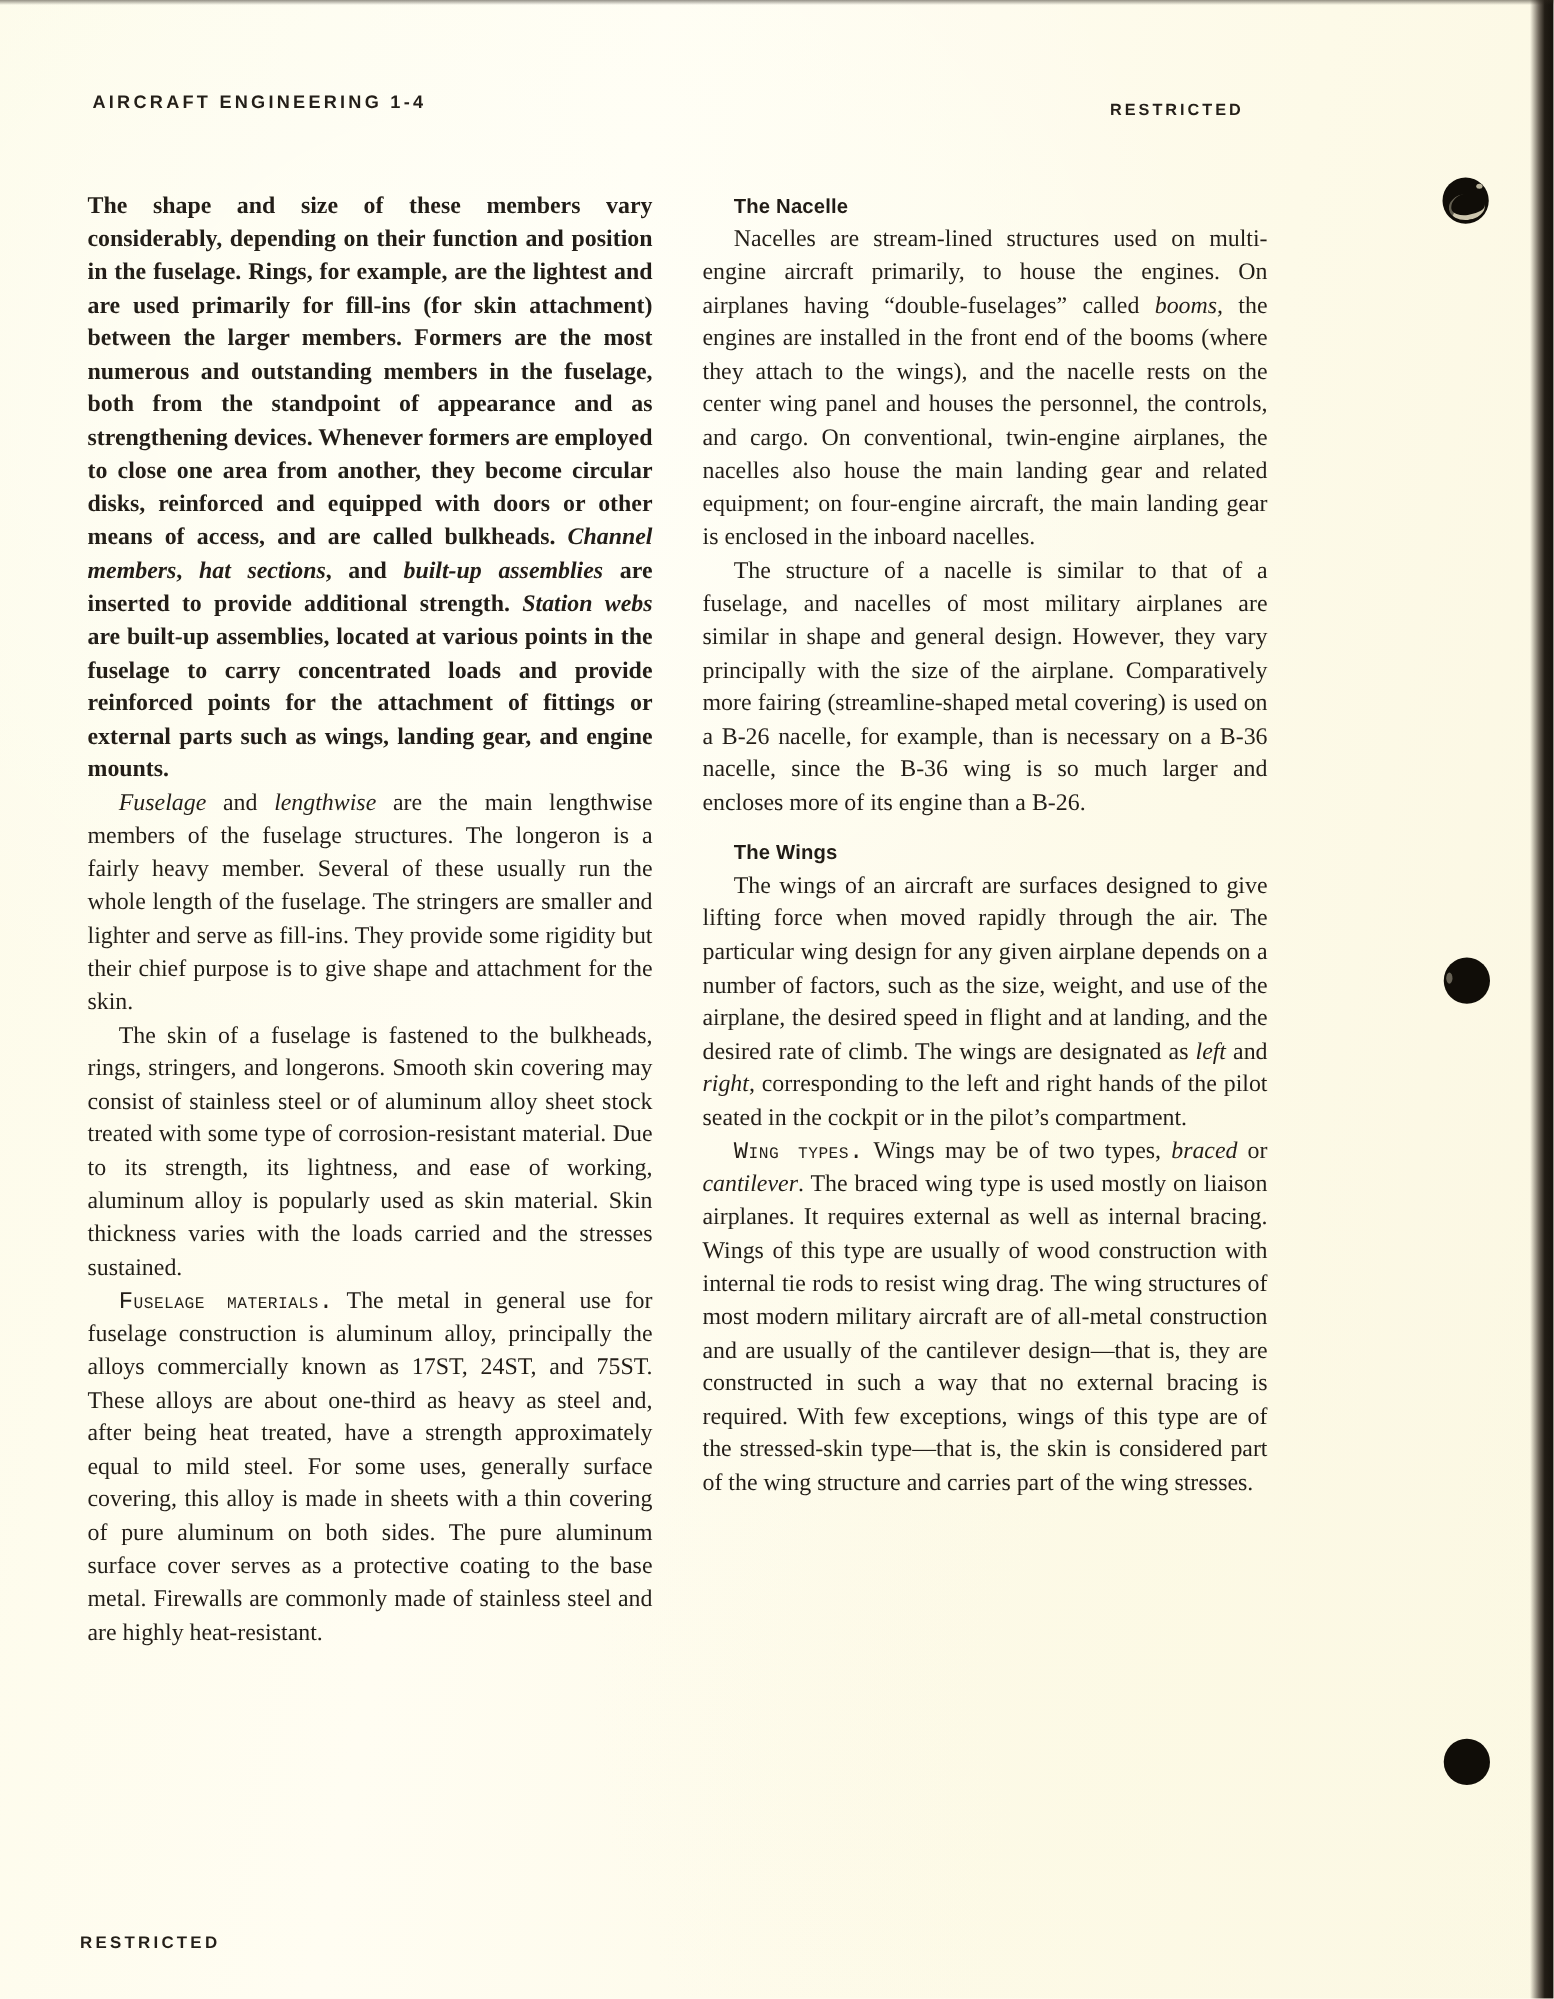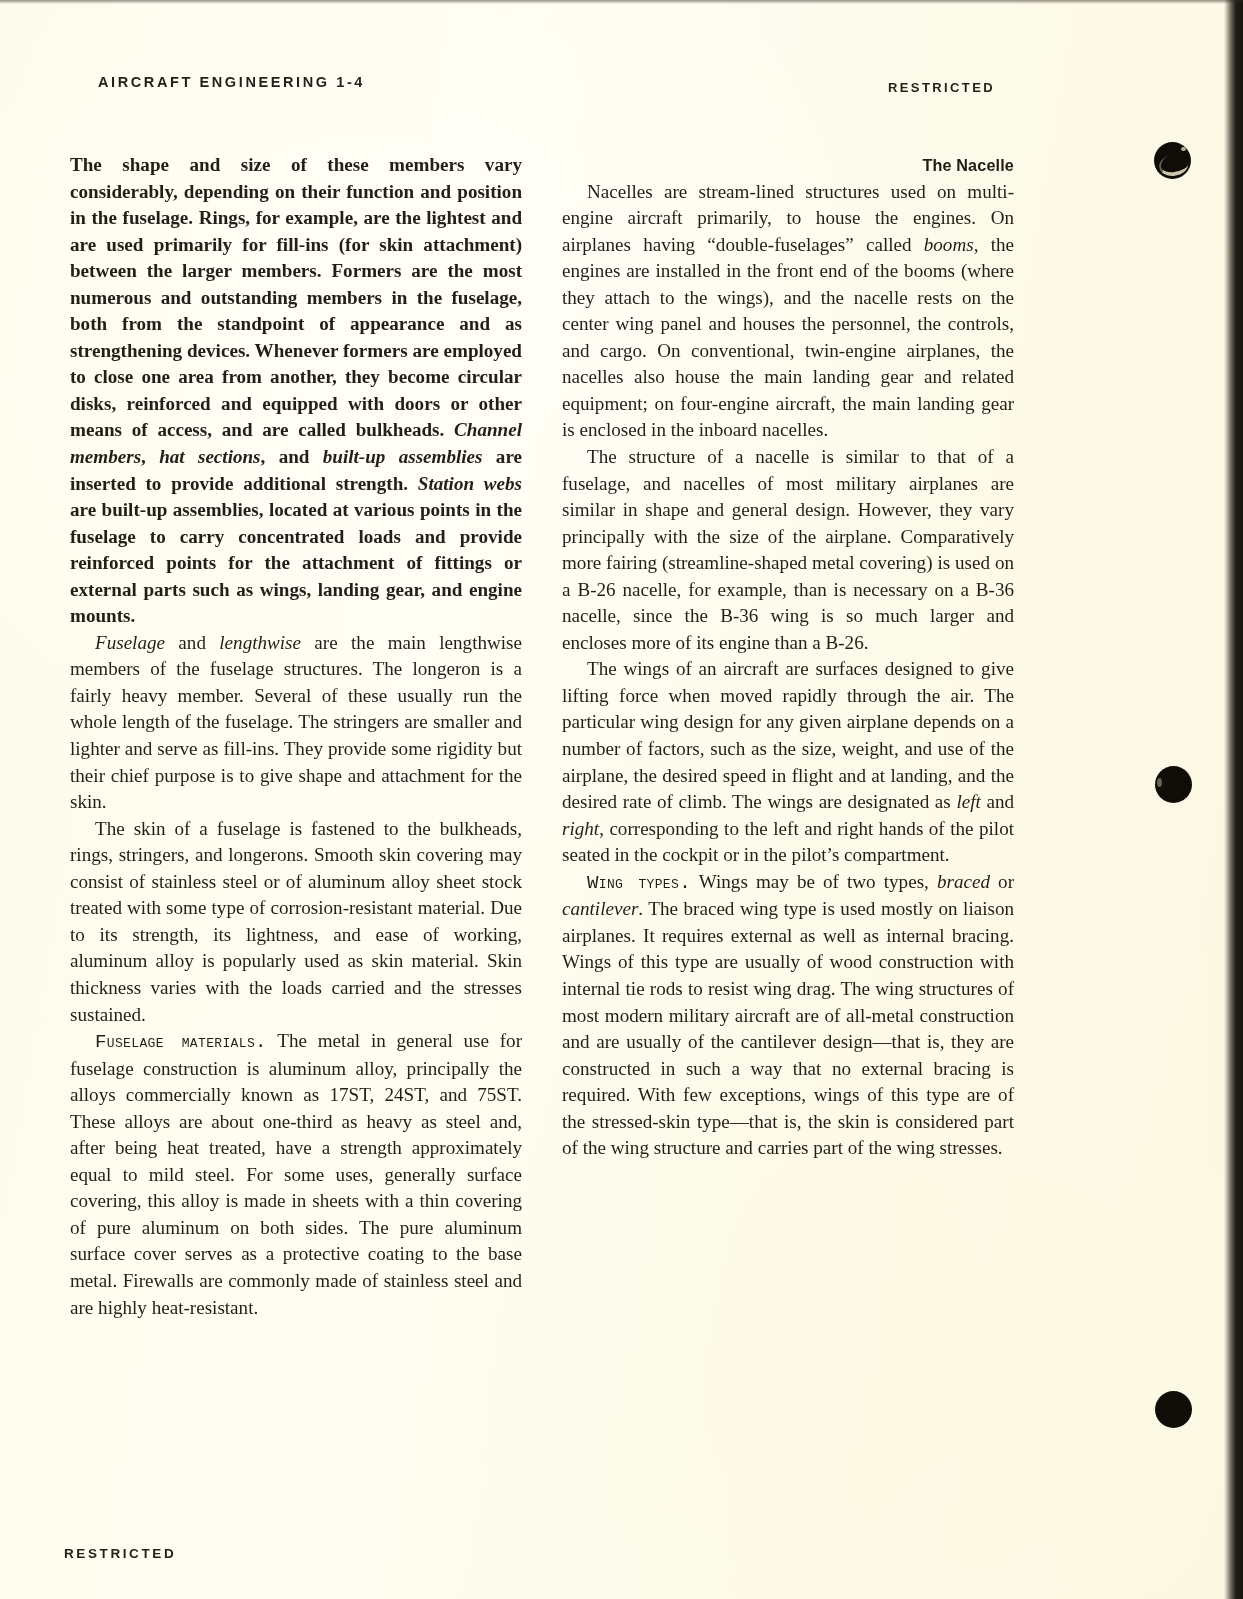--- a/index.html
+++ b/index.html
@@ -56,21 +56,20 @@
   
   .head-left {
     position: absolute;
     left: 74px;
     top: 74px;
     font-family: "Liberation Sans", sans-serif;
     font-weight: bold;
     font-size: 14.5px;
     letter-spacing: 2.6px;
     color: #241f19;
-    margin-left: 24px;
   }
   .head-right {
     position: absolute;
     left: 888px;
     top: 80px;
     font-family: "Liberation Sans", sans-serif;
     font-weight: bold;
     font-size: 13px;
     letter-spacing: 2.4px;
     color: #241f19;
@@ -108,21 +107,21 @@
   .col p.noindent { text-indent: 0; font-weight: bold; }
 
   
   .subhead {
     font-family: "Liberation Sans", sans-serif;
     font-weight: bold;
     font-size: 16.2px;
     letter-spacing: 0.15px;
     color: #211c16;
     text-indent: 0;
-    text-align: right;
+    text-align: left;
     margin: 0 0 1px 0;
   }
   .subhead.spaced { margin-top: 13px; }
 
   em { font-style: italic; }
 
   
   .sc {
     font-variant: small-caps;
     letter-spacing: 0.35px;
@@ -200,20 +199,21 @@
   </div>
 
   <div class="col col-right">
 
     <p class="subhead">The Nacelle</p>
 
     <p><span>Nacelles are stream-lined structures used on multi-engine aircraft primarily, to house the engines. On airplanes having “double-fuselages” called </span><em>booms</em><span>, the engines are installed in the front end of the booms (where they attach to the wings), and the nacelle rests on the center wing panel and houses the personnel, the controls, and cargo. On conventional, twin-engine airplanes, the nacelles also house the main landing gear and related equipment; on four-engine aircraft, the main landing gear is enclosed in the inboard nacelles.</span></p>
 
     <p>The structure of a nacelle is similar to that of a fuselage, and nacelles of most military airplanes are similar in shape and general design. However, they vary principally with the size of the airplane. Comparatively more fairing (streamline-shaped metal covering) is used on a B-26 nacelle, for example, than is necessary on a B-36 nacelle, since the B-36 wing is so much larger and encloses more of its engine than a B-26.</p>
 
+    <p class="subhead spaced">The Wings</p>
 
     <p><span>The wings of an aircraft are surfaces designed to give lifting force when moved rapidly through the air. The particular wing design for any given airplane depends on a number of factors, such as the size, weight, and use of the airplane, the desired speed in flight and at landing, and the desired rate of climb. The wings are designated as </span><em>left</em><span> and </span><em>right</em><span>, corresponding to the left and right hands of the pilot seated in the cockpit or in the pilot’s compartment.</span></p>
 
     <p><span class="sc">Wing types.</span><span>  Wings may be of two types, </span><em>braced</em><span> or </span><em>cantilever</em><span>. The braced wing type is used mostly on liaison airplanes. It requires external as well as internal bracing. Wings of this type are usually of wood construction with internal tie rods to resist wing drag. The wing structures of most modern military aircraft are of all-metal construction and are usually of the cantilever design—that is, they are constructed in such a way that no external bracing is required. With few exceptions, wings of this type are of the stressed-skin type—that is, the skin is considered part of the wing structure and carries part of the wing stresses.</span></p>
 
   </div>
 
   <div class="punch punch-1"></div>
   <div class="punch punch-2"></div>
   <div class="punch punch-3"></div>

